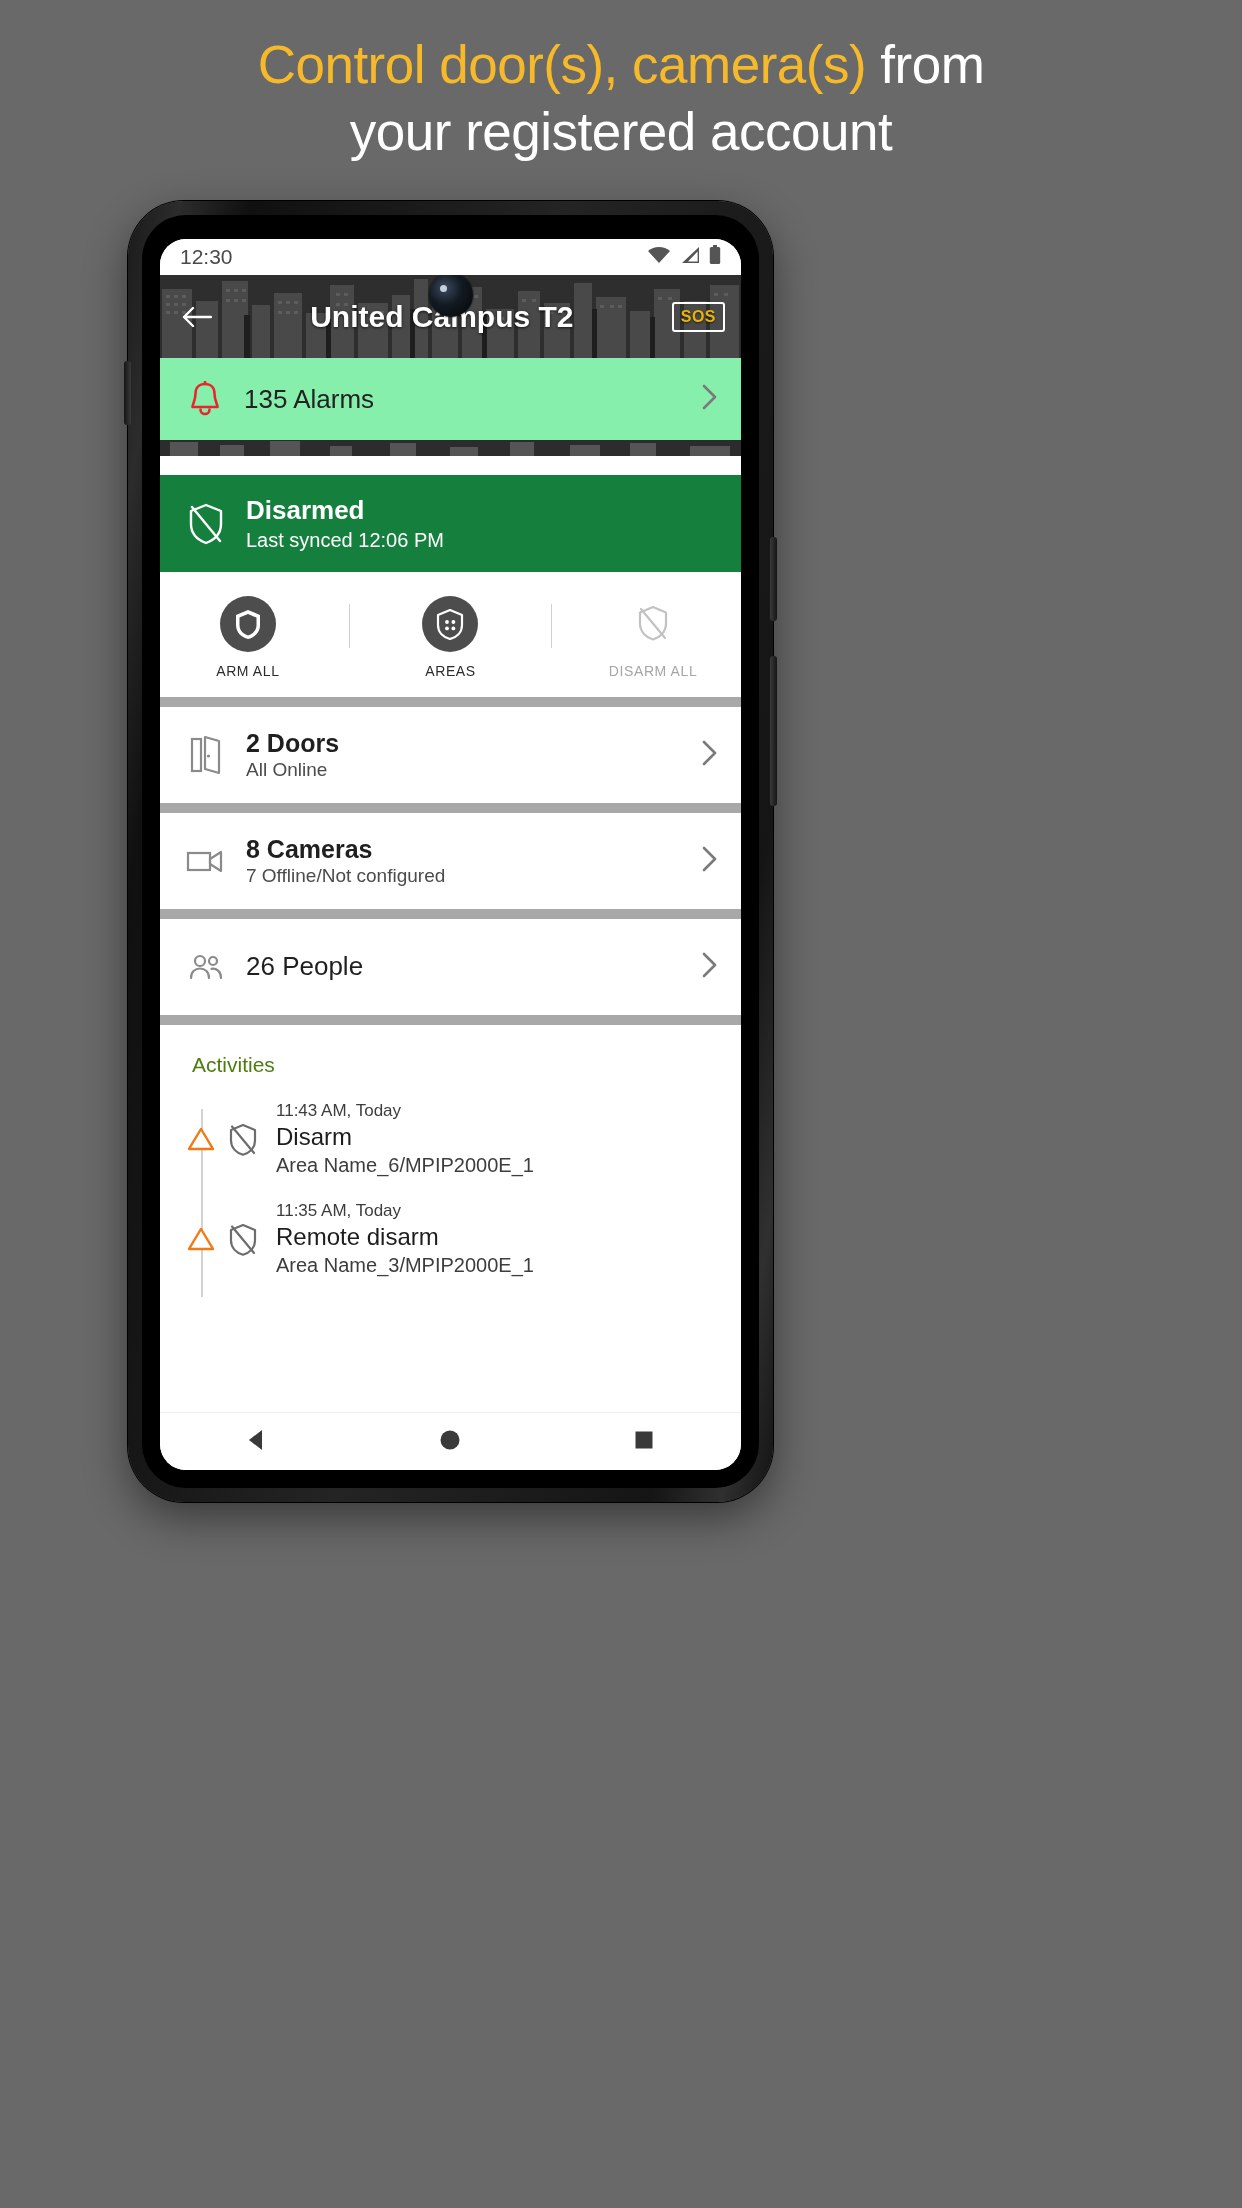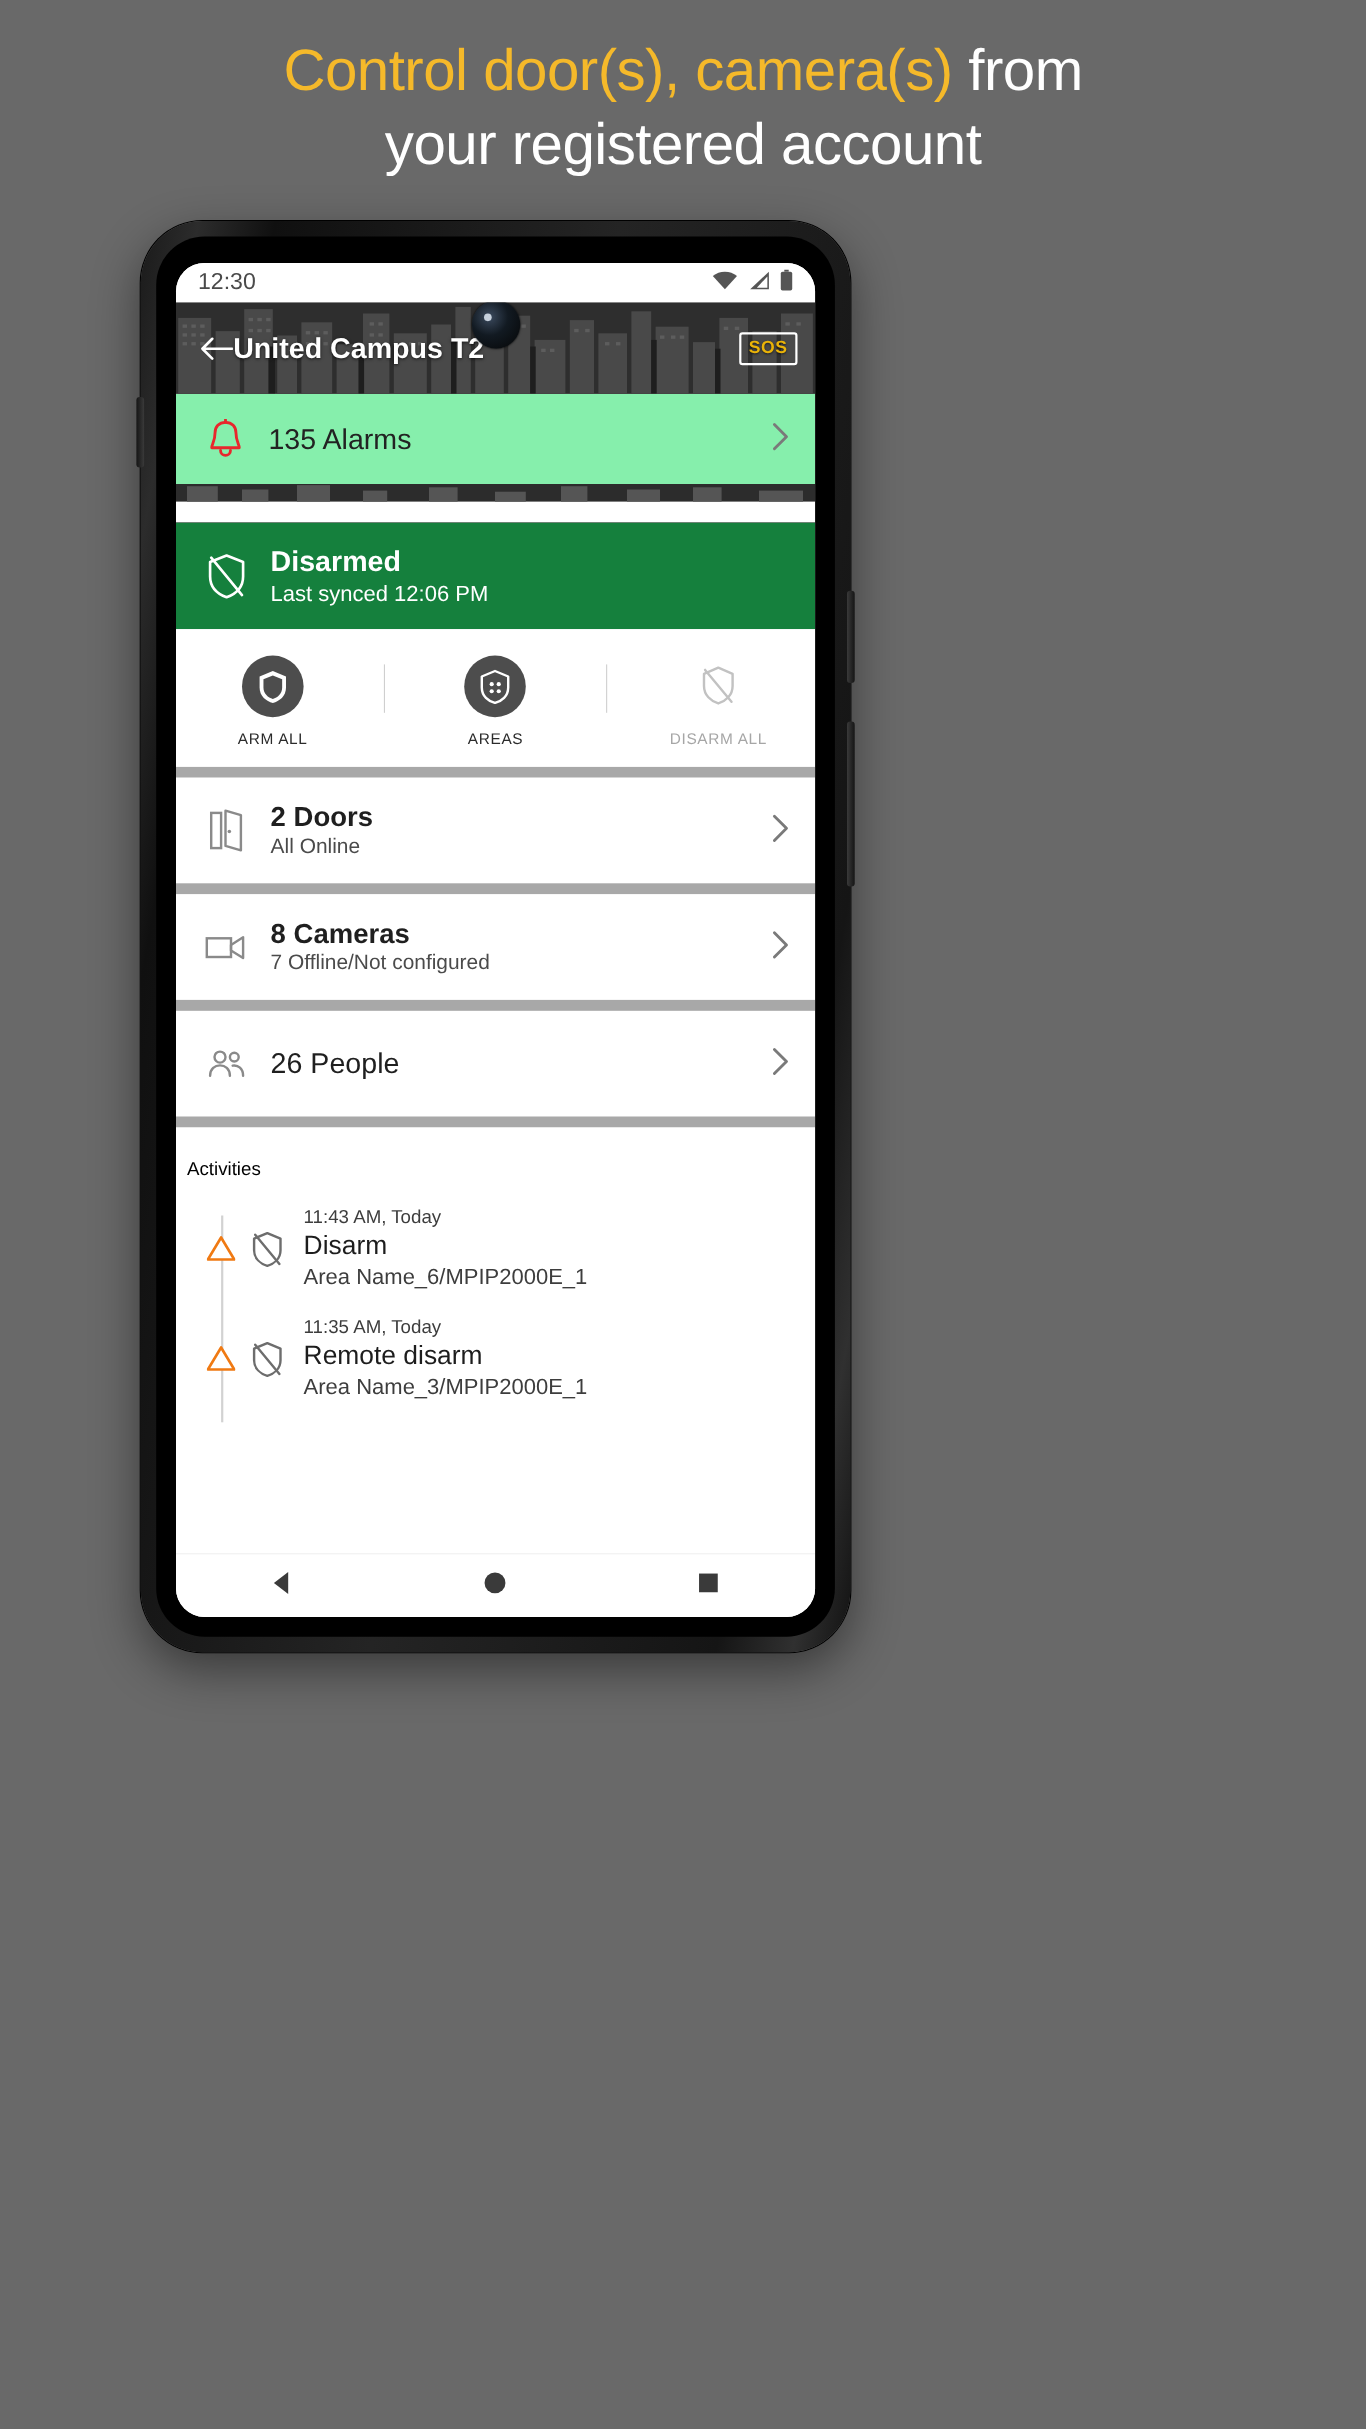--- a/index.html
+++ b/index.html
@@ -81,22 +81,22 @@
   }
   .skyline { position:absolute; inset:0; }
   .hdr-row {
     position:absolute; inset:0;
     display:flex; align-items:center;
     padding:0 16px;
     z-index:3;
   }
   .back-arrow { width:42px; height:42px; display:flex; align-items:center; justify-content:center; }
   .hdr-title {
-    flex:1; text-align:left; color:#fff;
-    font-size:26px; font-weight:700;
+    flex:1; text-align:center; color:#fff;
+    font-size:30px; font-weight:700;
     text-shadow:0 1px 3px rgba(0,0,0,.7);
     margin-left:-6px;
   }
   .sos {
     border:2px solid #fff; color:#eab308;
     font-size:16px; font-weight:700;
     padding:4px 7px; border-radius:3px;
     letter-spacing:.5px;
     text-shadow:0 1px 2px rgba(0,0,0,.6);
   }
@@ -167,21 +167,21 @@
   .lrow-text { flex:1; margin-left:16px; }
   .lrow-title { font-size:25px; font-weight:700; color:#1f1f1f; line-height:1.15; }
   .lrow-sub { font-size:19px; color:#4b4b4b; margin-top:2px; }
   .lrow-single .lrow-title { font-weight:400; font-size:26px; }
 
   
   .activities {
     background:#fff; padding:28px 0 0 0; flex:1;
     position:relative;
   }
-  .act-head { font-size:17px; color:#000000; padding-left:10px; margin-bottom:14px; }
+  .act-head { font-size:21px; color:#4d7c0f; padding-left:32px; margin-bottom:14px; }
   .act-list { position:relative; padding-left:22px; }
   .act-timeline {
     position:absolute; left:41px; top:18px; bottom:-6px; width:2px; background:#d2d2d2;
   }
   .act-item { display:flex; align-items:flex-start; padding:10px 0 14px 0; position:relative; }
   .act-warn { width:38px; display:flex; justify-content:center; padding-top:26px; z-index:2; }
   .act-shield { width:46px; display:flex; justify-content:center; padding-top:22px; }
   .act-body { margin-left:10px; }
   .act-time { font-size:17px; color:#3d3d3d; }
   .act-title { font-size:24px; font-weight:400; color:#1d1d1d; margin-top:2px; line-height:1.2; }

